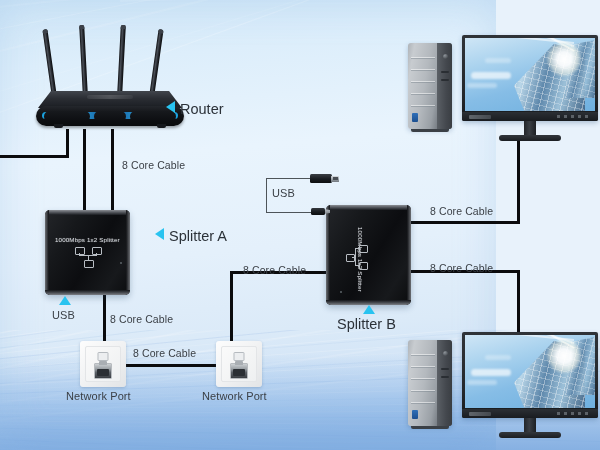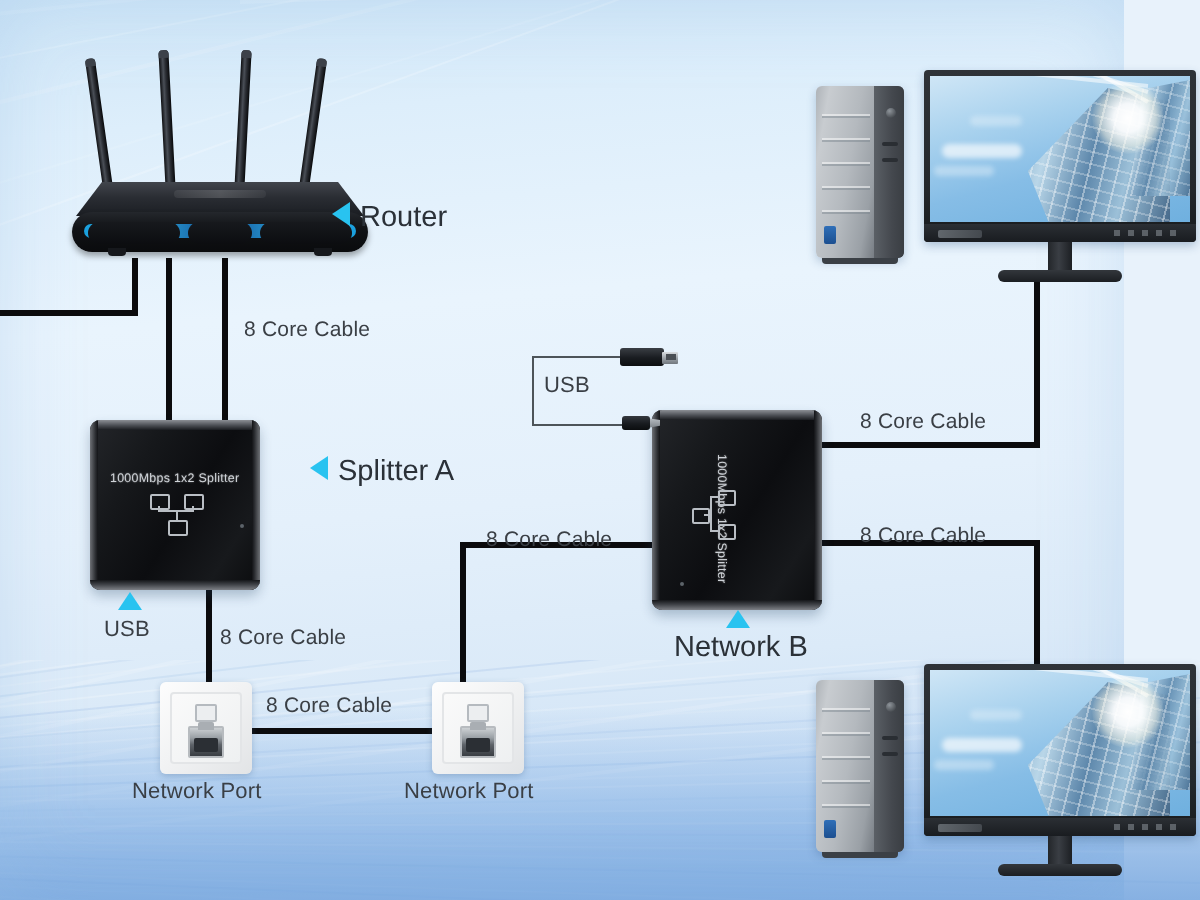--- a/index.html
+++ b/index.html
@@ -1,21 +1,21 @@
 <!DOCTYPE html>
 <html><head>
 <meta charset="utf-8">
 <style>
   html,body{margin:0;padding:0;}
   body{
     width:600px;height:450px;overflow:hidden;
     font-family:"Liberation Sans","DejaVu Sans",sans-serif;
     position:relative;background:#e8f2fb;
   }
-  #stage{position:absolute;inset:0;width:562px;height:450px;}
+  #stage{position:absolute;inset:0;width:496px;height:450px;}
 
   
   .bg-base{position:absolute;inset:0;
     background:linear-gradient(175deg,#cfe6f7 0%,#ddeefb 14%,#e9f4fd 34%,#e4f0fb 55%,#dbeaf8 72%,#cfe2f6 84%,#b8d3f0 100%);}
   .bg-sheen{position:absolute;left:0;top:0;width:600px;height:230px;overflow:hidden;opacity:.65;}
   .bg-sheen i{position:absolute;display:block;background:rgba(255,255,255,.55);
     height:1px;transform-origin:left center;}
   .bg-wave{position:absolute;left:0;bottom:0;width:600px;height:120px;overflow:hidden;}
   .bg-wave i{position:absolute;display:block;height:1px;background:rgba(255,255,255,.45);
     transform-origin:left center;}
@@ -276,21 +276,21 @@
       <div class="dot" style="left:13px;top:17px;width:7px;height:6px;"></div>
       <div class="dot" style="left:0px;top:9px;width:7px;height:6px;"></div>
       <div style="position:absolute;left:9px;top:3px;width:1px;height:18px;background:#b9bec4;"></div>
       <div style="position:absolute;left:9px;top:3px;width:4px;height:1px;background:#b9bec4;"></div>
       <div style="position:absolute;left:9px;top:20px;width:4px;height:1px;background:#b9bec4;"></div>
       <div style="position:absolute;left:6px;top:12px;width:4px;height:1px;background:#b9bec4;"></div>
     </div>
     <div style="position:absolute;left:14px;bottom:12px;width:2px;height:2px;border-radius:50%;background:#5c6369;"></div>
   </div>
   <div class="tri-u" style="left:363px;top:305px;"></div>
-  <div class="big-lbl" style="left:337px;top:316px;">Network B</div>
+  <div class="big-lbl" style="left:337px;top:316px;">Splitter B</div>
 
   <div class="usb-box" style="left:266px;top:178px;width:60px;height:33px;border-right:none;"></div>
   <div class="usbA" style="left:310px;top:174px;">
     <i></i>
       <b></b>
   </div>
   <div class="usbMicro" style="left:311px;top:208px;">
     <i></i>
   </div>
   <div class="lbl" style="left:272px;top:187px;font-size:11px;color:#3a3f45;">USB</div>

